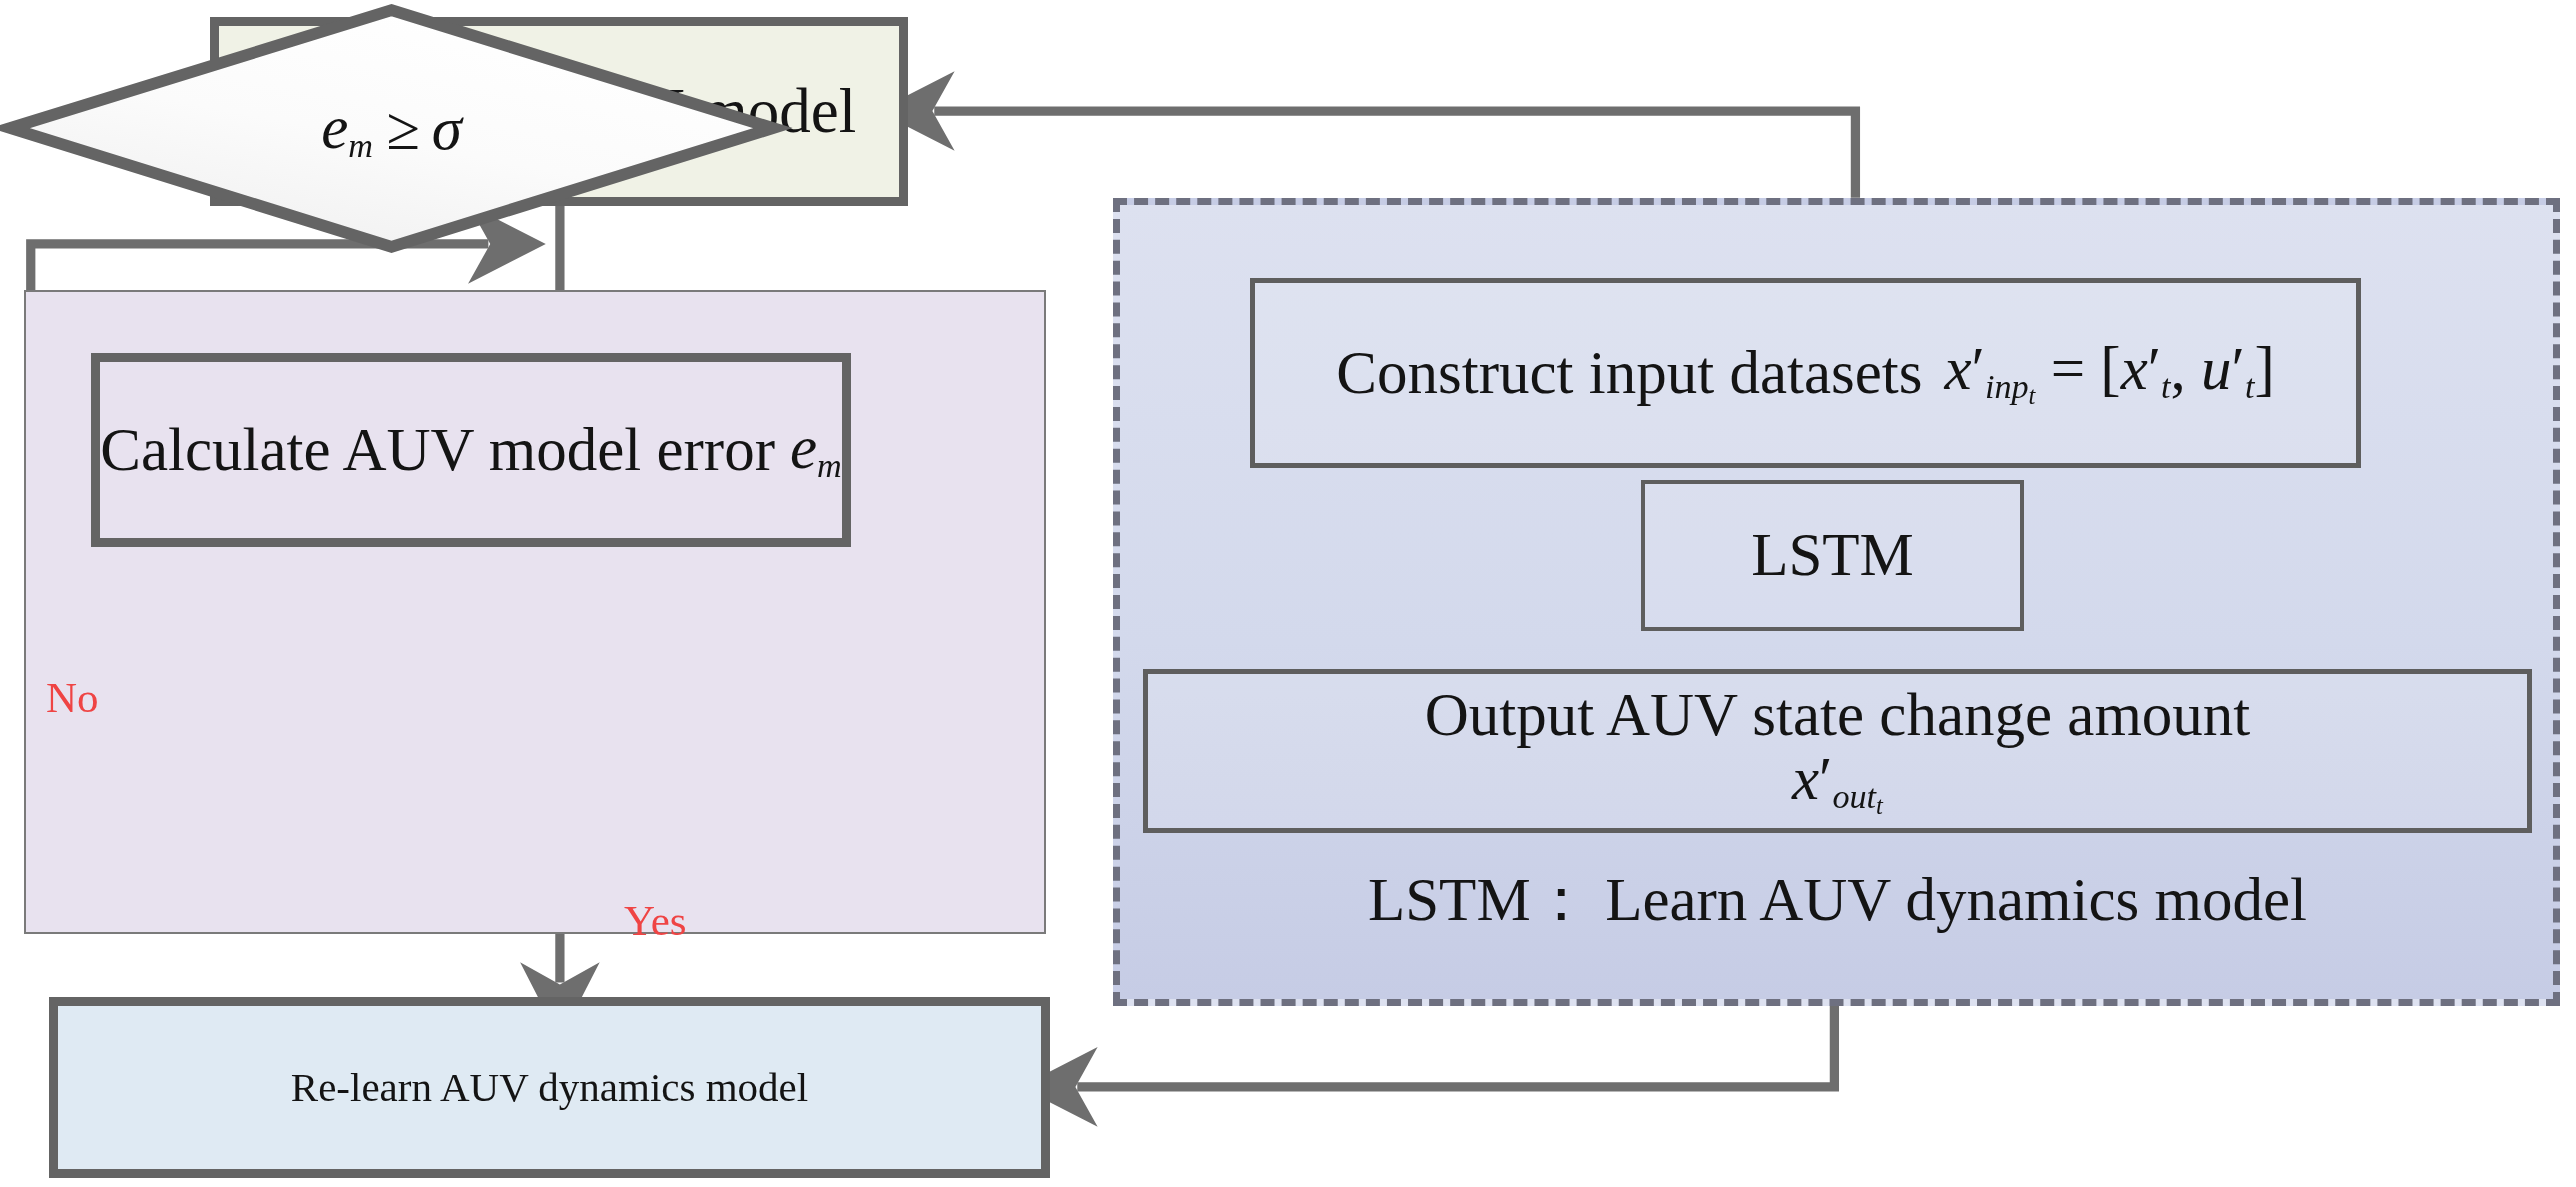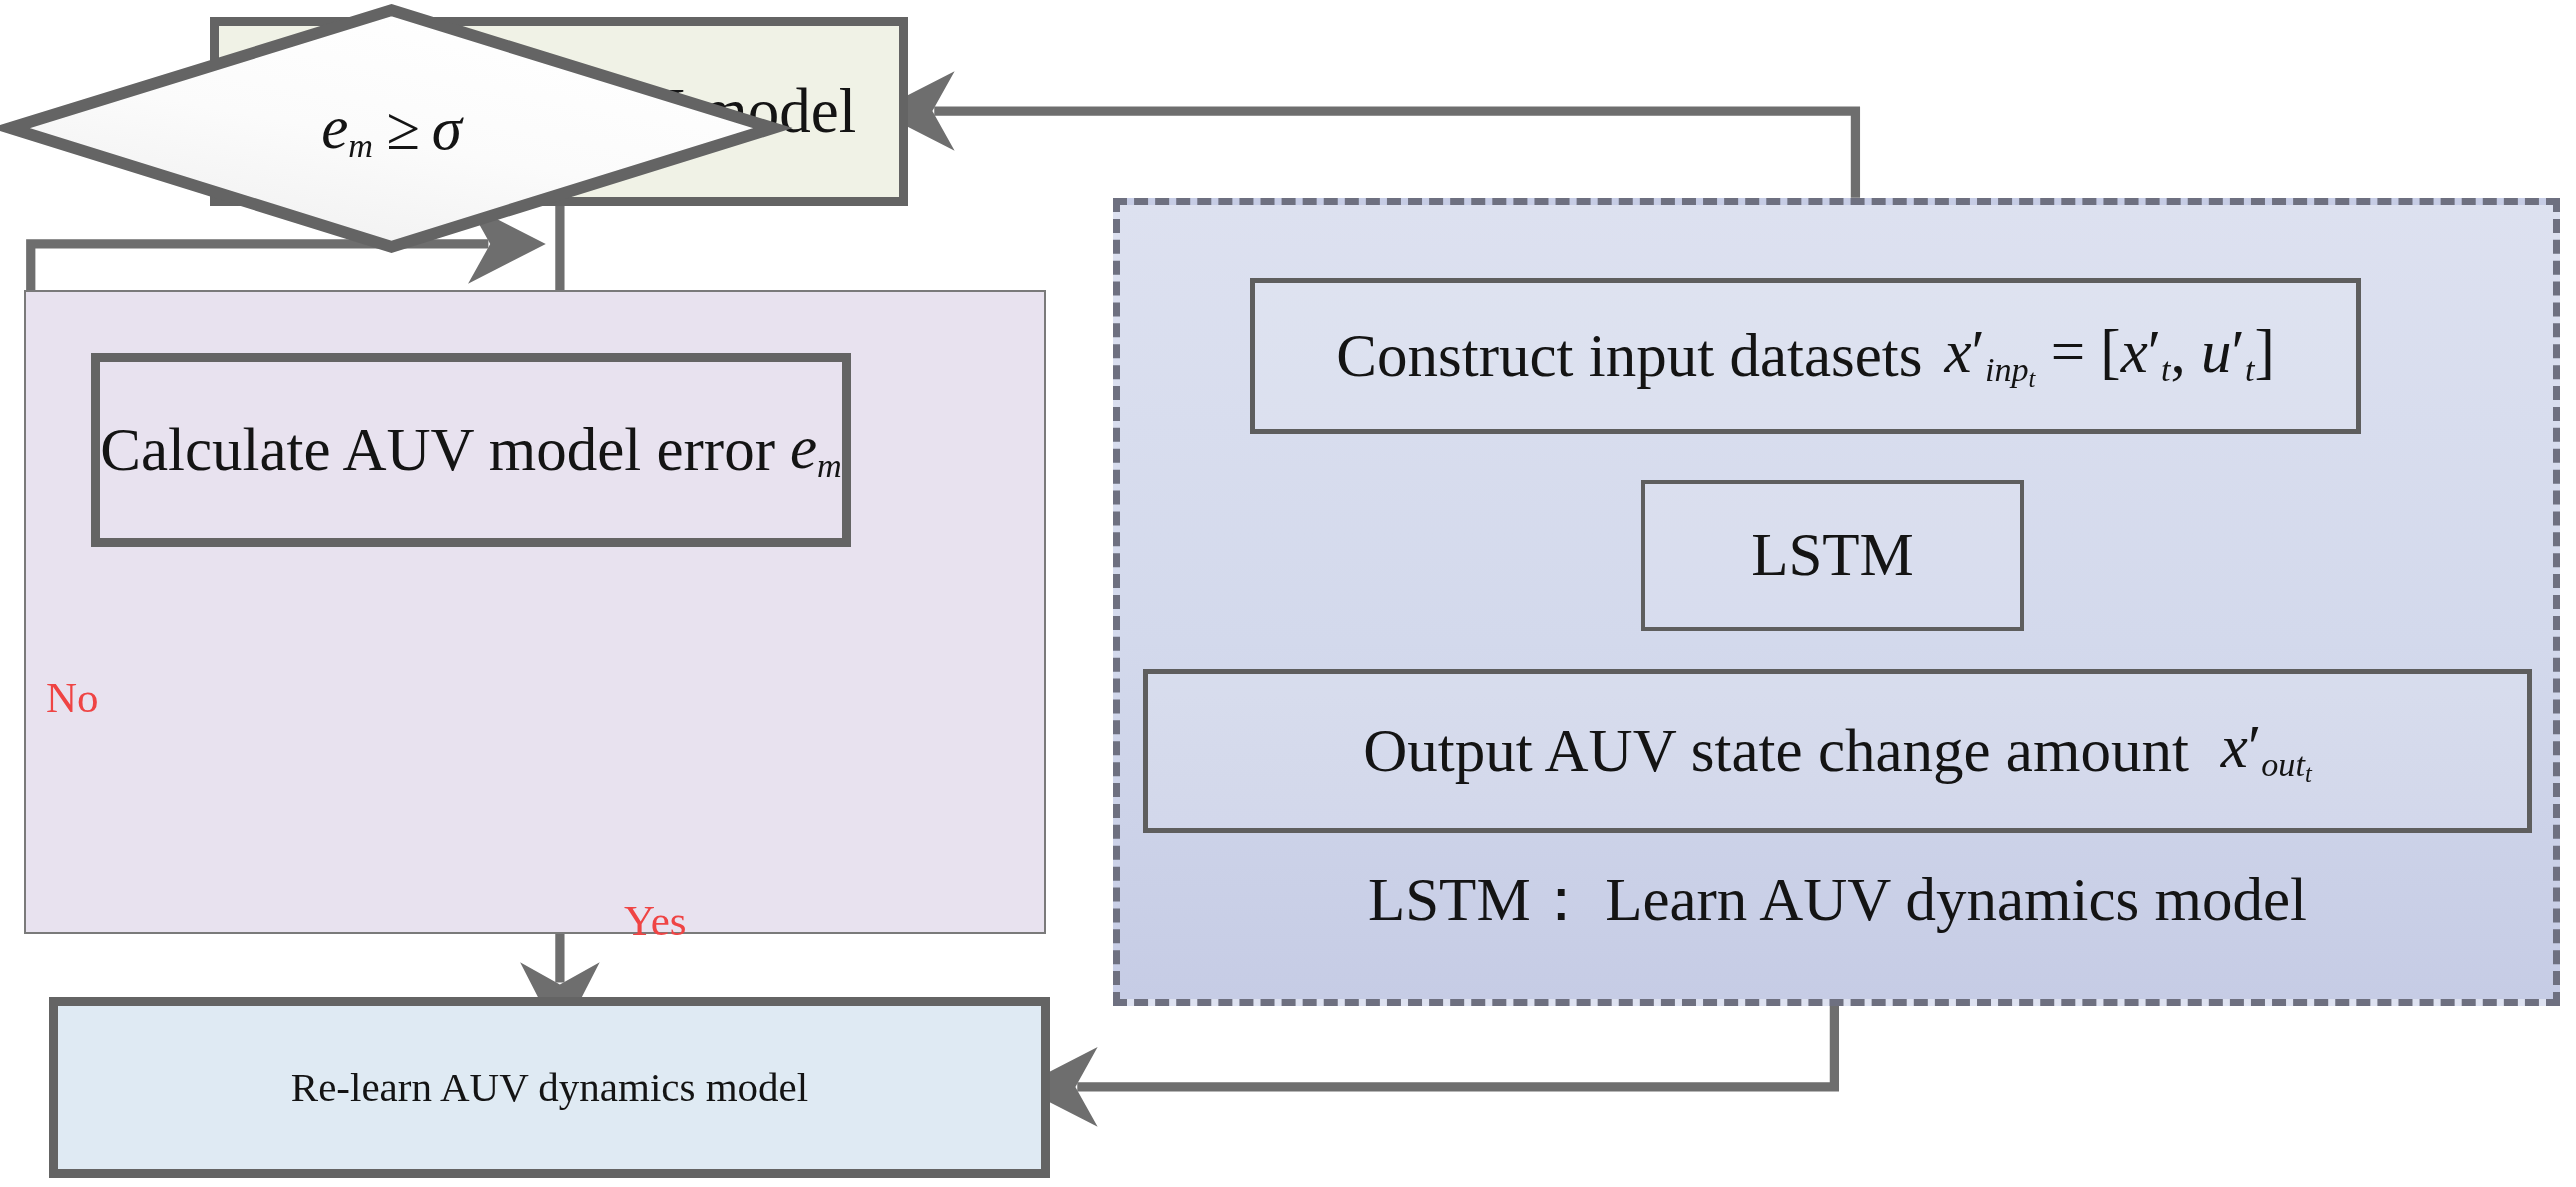--- a/index.html
+++ b/index.html
@@ -29,26 +29,26 @@
 
   
   #box-relearn{left:49px;top:997px;width:1001px;height:181px;background:#DFEAF3;
       border:9.3px solid #646464;font-size:41px;}
 
   
   #region-lstm{left:1113px;top:198px;width:1447px;height:808px;
       background:linear-gradient(180deg,#DDE1F0 0%,#D3D9EC 55%,#C6CCE5 100%);
       border:7.6px dashed #6E7080;}
 
-  #box-construct{left:1250px;top:278px;width:1111px;height:156px;background:rgba(255,255,255,0.10);
+  #box-construct{left:1250px;top:278px;width:1111px;height:190px;background:rgba(255,255,255,0.10);
       border:5px solid #5E5E5E;font-size:61px;}
   #box-lstm{left:1641px;top:480px;width:383px;height:151px;background:rgba(255,255,255,0.10);
       border:4.2px solid #5E5E5E;font-size:61px;}
   #box-output{left:1143px;top:669px;width:1389px;height:164px;background:rgba(255,255,255,0.13);
-      border:5px solid #5E5E5E;font-size:61px;}
+      border:5px solid #5E5E5E;font-size:61px;flex-direction:column;}
   #lstm-caption{left:1143px;top:854px;width:1389px;height:93px;font-size:61px;background:transparent;}
 
   
   .flowlabel{position:absolute;font-size:43px;color:#ef4444;}
   #label-no{left:46px;top:673px;}
   #label-yes{left:624px;top:896px;}
 
   
   .m{font-family:"Liberation Serif","DejaVu Serif",serif;font-style:italic;text-align:center;}
   .m sub{font-style:italic;font-size:.56em;vertical-align:-0.26em;}

